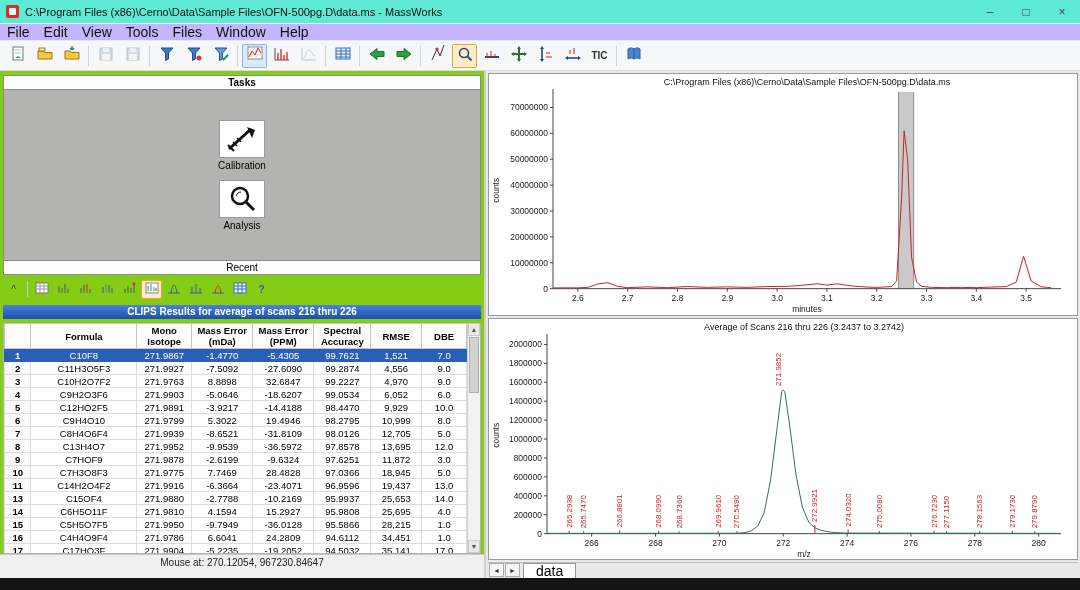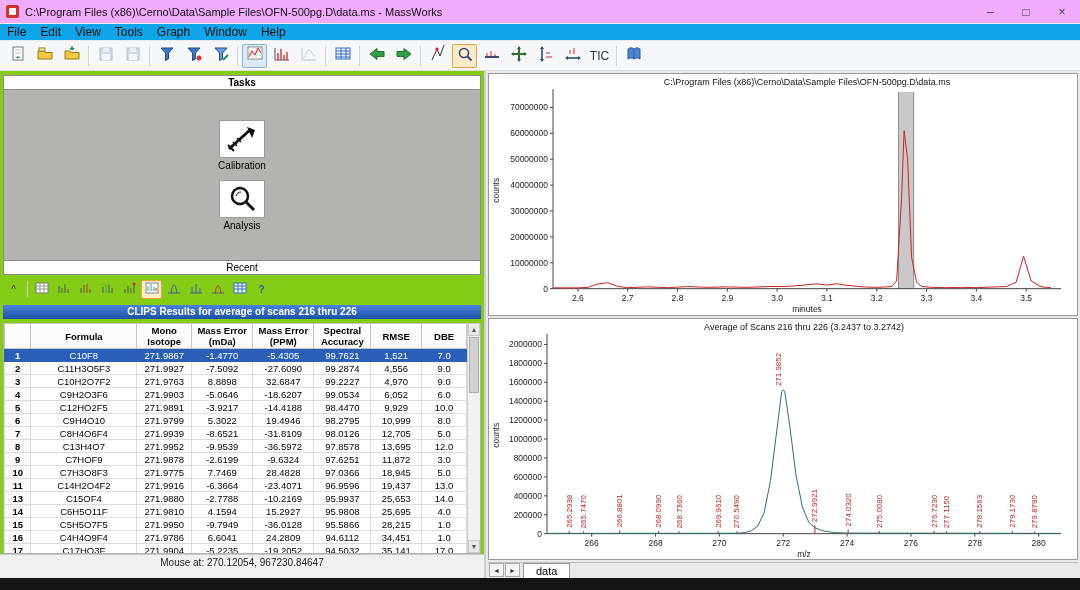--- a/index.html
+++ b/index.html
@@ -1,38 +1,38 @@
 <!DOCTYPE html>
 <html><head>
 <meta charset="utf-8">
 <style>
   *{box-sizing:border-box;margin:0;padding:0}
   html,body{width:1080px;height:590px;overflow:hidden}
   body{font-family:"Liberation Sans",sans-serif;background:#111;-webkit-font-smoothing:antialiased}
   .window{width:1080px;height:578px;background:#f0f0f0;display:flex;flex-direction:column}
 
   
-  .titlebar{height:24px;background:#f0abfc;display:flex;align-items:center;padding-left:6px;border-bottom:1px solid #ececec}
+  .titlebar{height:24px;background:#5eead4;display:flex;align-items:center;padding-left:6px;border-bottom:1px solid #ececec}
   .app-icon{width:13px;height:13px;background:#d2302a;border-radius:2px;margin-right:6px;flex:none;position:relative}
   .app-icon:after{content:"";position:absolute;left:3px;top:3px;width:7px;height:7px;background:#fff;border-radius:1px}
   .tb-title{font-size:11px;color:#111;flex:1;white-space:nowrap;overflow:hidden}
   .tb-btn{width:36px;height:23px;display:flex;align-items:center;justify-content:center;font-size:12px;color:#444}
 
   
-  .menubar{height:17px;background:#0ea5e9;display:flex;font-size:12px;color:#111;border-bottom:1px solid #eaeaea}
+  .menubar{height:17px;background:#c4b5fd;display:flex;font-size:14px;color:#111;border-bottom:1px solid #eaeaea}
   .menu-item{padding:0 7px;height:100%;display:flex;align-items:center}
 
   
   .toolbar{height:30px;background:#f6f7f8;display:flex;align-items:center;padding:0 4px;border-bottom:1px solid #dcdcdc}
   .tool-btn{width:25px;height:24px;display:flex;align-items:center;justify-content:center;margin:0 1px;border:1px solid transparent;border-radius:2px;background:transparent}
   .tool-btn.framed{border-color:#8ab4e8;background:#dceaf8}
   .tool-btn.active{border-color:#e8a33d;background:#ffeccb}
   .tool-btn.disabled{opacity:.4}
   .tool-sep{width:1px;height:20px;background:#d2d2d2;margin:0 3px;flex:none}
-  .tic-label{font-size:12px;font-weight:normal;color:#333;letter-spacing:0}
+  .tic-label{font-size:10px;font-weight:bold;color:#333;letter-spacing:0}
 
   
   .main{flex:1;display:flex;min-height:0}
   .left{width:486px;flex:none;display:flex;flex-direction:column;background:#84cc16;border-right:2px solid #cfcfcf}
   .right{flex:1;display:flex;flex-direction:column;padding:2px 2px 0 2px;background:#e9e9e9;min-width:0}
 
   
   .tasks-box{margin:4px 3px 2px 3px;border:1px solid #8a8a8a;height:200px;display:flex;flex-direction:column;background:#fff;flex:none}
   .tasks-header{height:14px;font-size:10px;font-weight:bold;text-align:center;line-height:13px;border-bottom:1px solid #8a8a8a;background:#fdfdfd}
   .tasks-body{flex:1;background:#b3b3b1;display:flex;flex-direction:column;align-items:center;justify-content:center;gap:9px}
@@ -68,42 +68,42 @@
   .chart-box{flex:1;background:#fff;border:1px solid #9a9a9a;margin-bottom:2px;min-height:0}
   .chart-box svg{display:block;width:100%;height:100%}
   .c-title{font-size:9px;fill:#111}
   .c-tick{font-size:8.5px;fill:#222}
   .c-lab{font-size:8px}
   .c-axis{stroke:#444;stroke-width:1}
 
   
   .tabbar{height:16px;flex:none;display:flex;align-items:flex-end;background:#e9e9e9;border-top:1px solid #bdbdbd}
   .tab-arrow{width:15px;height:14px;margin:0 0 1px 1px;border:1px solid #ababab;background:#f4f4f4;font-size:7px;text-align:center;line-height:13px;color:#333}
-  .tab{height:15px;margin-left:3px;padding:0 12px;background:#fff;border:1px solid #9a9a9a;border-bottom:none;font-size:11px;line-height:14px}
+  .tab{height:15px;margin-left:3px;padding:0 12px;background:#fff;border:1px solid #9a9a9a;border-bottom:none;font-size:14px;line-height:14px}
 
   .taskbar-strip{height:12px;background:#141414}
 </style>
 </head>
 <body>
 
 <div class="window">
   <div class="titlebar">
     <div class="app-icon"></div>
     <div class="tb-title">C:\Program Files (x86)\Cerno\Data\Sample Files\OFN-500pg.D\data.ms - MassWorks</div>
     <div class="tb-btn">–</div>
     <div class="tb-btn">□</div>
     <div class="tb-btn">×</div>
   </div>
 
   <div class="menubar">
       <div class="menu-item">File</div>
       <div class="menu-item">Edit</div>
       <div class="menu-item">View</div>
       <div class="menu-item">Tools</div>
-      <div class="menu-item">Graph</div>
+      <div class="menu-item">Files</div>
       <div class="menu-item">Window</div>
       <div class="menu-item">Help</div>
     </div>
 
   <div class="toolbar">
       <div class="tool-btn">
         <span><svg width="18" height="18" viewBox="0 0 18 18">
             <rect x="4" y="2" width="10" height="13" fill="#fff" stroke="#777"></rect>
             <path d="M6 13l3-2 3 2z" fill="#3aa05a"></path>
             <path d="M6 5h6M6 8h6" stroke="#bbb"></path>

